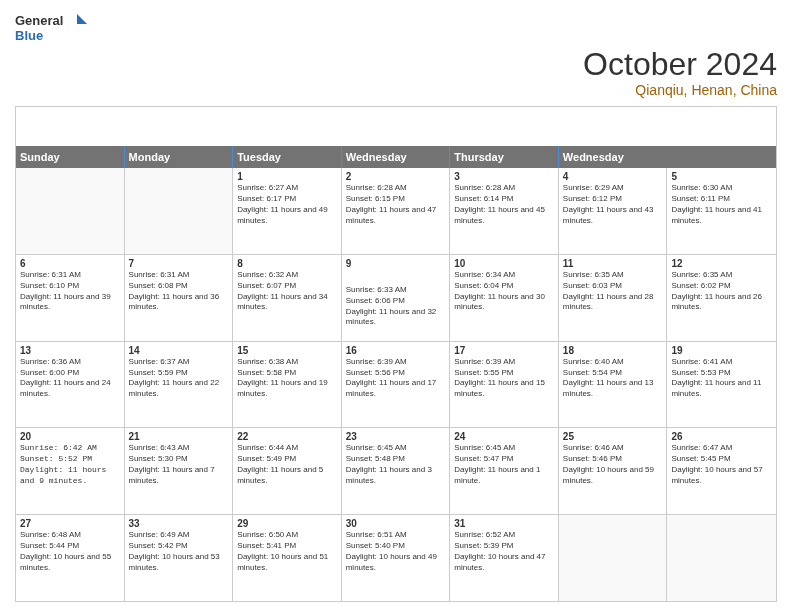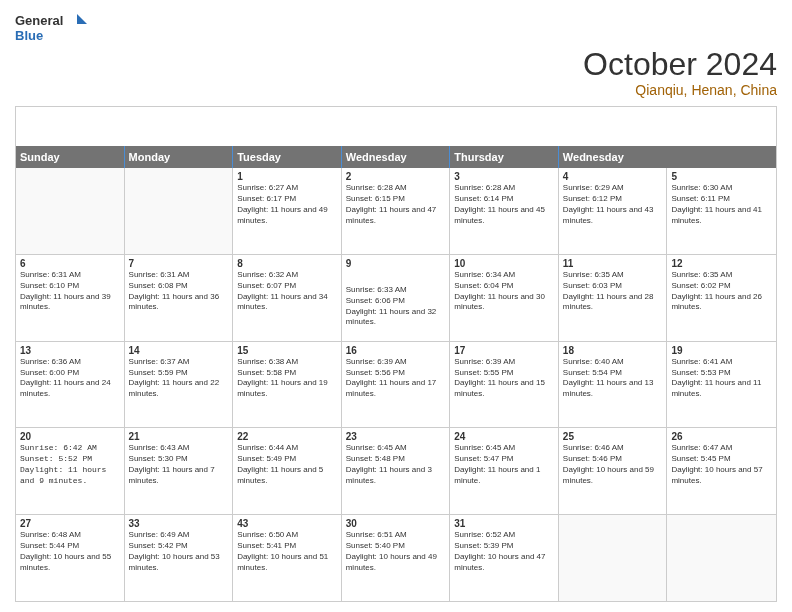--- a/index.html
+++ b/index.html
@@ -299,21 +299,21 @@
 Sunset: 5:44 PM
 Daylight: 10 hours and 55 minutes.</div>
           </div>
           <div class="cal-cell">
             <span class="day-num">33</span>
             <div class="cell-text" style="white-space: pre-line;">Sunrise: 6:49 AM
 Sunset: 5:42 PM
 Daylight: 10 hours and 53 minutes.</div>
           </div>
           <div class="cal-cell">
-            <span class="day-num">43</span>
+            <span class="day-num">29</span>
             <div class="cell-text" style="white-space: pre-line;">Sunrise: 6:50 AM
 Sunset: 5:41 PM
 Daylight: 10 hours and 51 minutes.</div>
           </div>
           <div class="cal-cell">
             <span class="day-num">30</span>
             <div class="cell-text" style="white-space: pre-line;">Sunrise: 6:51 AM
 Sunset: 5:40 PM
 Daylight: 10 hours and 49 minutes.</div>
           </div>

